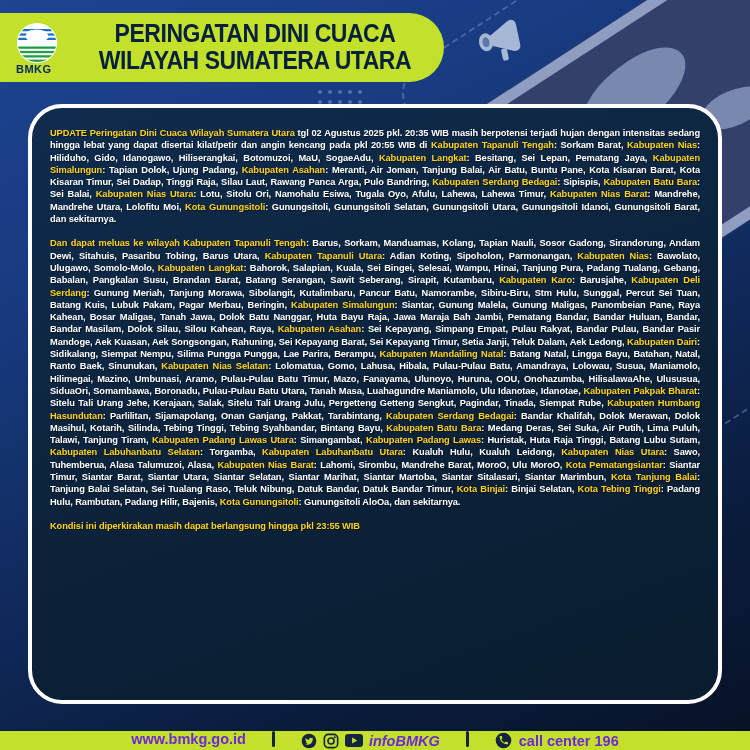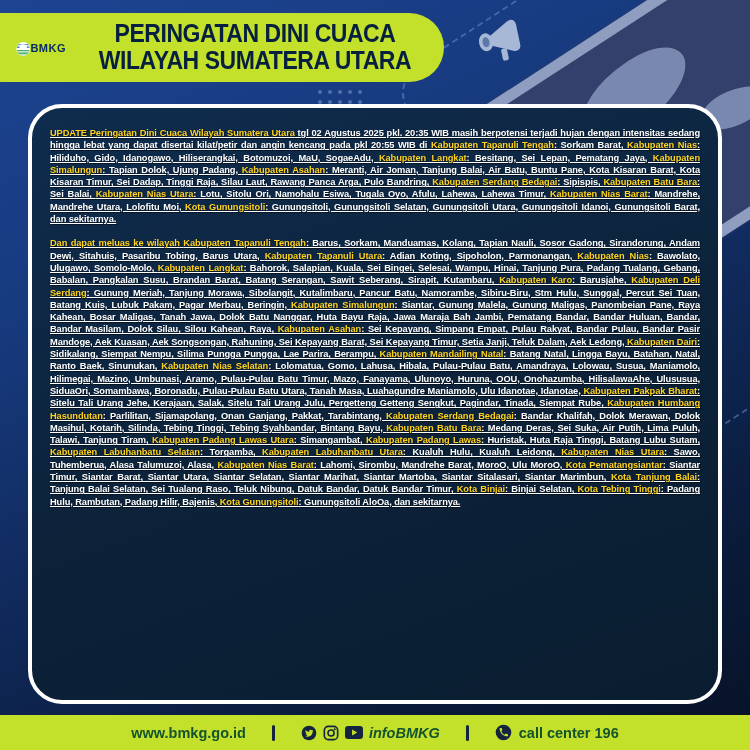--- a/index.html
+++ b/index.html
@@ -21,40 +21,40 @@
   .b2{width:120px;height:60px;left:120px;top:30px;transform:rotate(-6deg);}
   .b3{width:70px;height:34px;left:230px;top:110px;transform:rotate(10deg);}
   .b4{width:48px;height:26px;left:70px;top:160px;}
   .blob.gold{background:#b9a33d;width:34px;height:18px;left:150px;top:120px;opacity:.95;}
   .mega{right:215px;top:14px;transform:rotate(-12deg);}
   .dots{left:316px;top:88px;opacity:.5;}
 
   
   .banner{position:absolute;left:0;top:13px;width:444px;height:69px;background:#c3e02a;
     border-radius:0 35px 35px 0;display:flex;align-items:center;padding-left:16px;box-sizing:border-box;z-index:3;}
-  .logo-wrap{width:50px;display:flex;align-items:center;margin-top:2px;}
+  .logo-wrap{width:50px;display:flex;flex-direction:column;align-items:flex-start;margin-top:2px;}
   .logo-label{font-size:11px;font-weight:bold;color:#0a2a66;letter-spacing:.5px;margin-top:-1px;}
   .title-wrap{flex:1;text-align:center;color:#07203f;font-weight:bold;line-height:27px;
     font-size:25px;transform:scaleX(.92);transform-origin:50% 50%;letter-spacing:-.5px;margin-top:-2px;}
 
   
   .panel{position:absolute;left:28px;top:104px;width:694px;height:600px;box-sizing:border-box;
     background:linear-gradient(160deg,#0f2c4e 0%,#0c2239 55%,#0a1d30 100%);
     border:4px solid #ffffff;border-radius:34px;z-index:2;
     padding:19px 18px 0 18px;}
   .body-text{color:#ffffff;font-size:9.3px;font-weight:bold;line-height:12.3px;
-    text-align:justify;letter-spacing:-.1px;text-shadow:1px 1px 1px rgba(0,0,0,.45);text-decoration:underline;}
+    text-align:justify;letter-spacing:-.1px;text-shadow:1px 1px 1px rgba(0,0,0,.45);}
   .body-text p{margin:0 0 12px 0;}
   .hl{color:#ffd21f;}
   .closing{color:#ffd21f;margin-top:2px;}
   .forecaster{margin-top:10px;}
 
   
-  .footer{position:absolute;left:0;bottom:0;width:750px;height:35px;background:#c3e02a;z-index:4;
-    display:flex;align-items:center;justify-content:center;gap:26px;color:#14532d;font-weight:bold;font-size:14.5px;}
+  .footer{position:absolute;left:0;bottom:0;width:750px;height:19px;background:#c3e02a;z-index:4;
+    display:flex;justify-content:center;gap:26px;color:#6d28d9;font-weight:bold;font-size:14.5px;}
   .footer .sep{width:3px;height:16px;background:#14233f;border-radius:2px;}
   .icon-row{display:flex;align-items:center;gap:6px;font-style:italic;}
   .callrow{display:flex;align-items:center;gap:7px;}
 </style>
 </head>
 <body>
 
 <div class="canvas">
 
   <div class="deco dash-rect d1"></div>
@@ -123,20 +123,21 @@
     <div class="title-wrap">
       <div>PERINGATAN DINI CUACA</div>
       <div>WILAYAH SUMATERA UTARA</div>
     </div>
   </div>
 
   <div class="panel">
     <div class="body-text">
       <p><span class="hl">UPDATE Peringatan Dini Cuaca Wilayah Sumatera Utara</span><span> tgl 02 Agustus 2025 pkl. 20:35 WIB masih berpotensi terjadi hujan dengan intensitas sedang hingga lebat yang dapat disertai kilat/petir dan angin kencang pada pkl 20:55 WIB di </span><span class="hl">Kabupaten Tapanuli Tengah</span><span>: Sorkam Barat, </span><span class="hl">Kabupaten Nias</span><span>: Hiliduho, Gido, Idanogawo, Hiliserangkai, Botomuzoi, MaU, SogaeAdu, </span><span class="hl">Kabupaten Langkat</span><span>: Besitang, Sei Lepan, Pematang Jaya, </span><span class="hl">Kabupaten Simalungun</span><span>: Tapian Dolok, Ujung Padang, </span><span class="hl">Kabupaten Asahan</span><span>: Meranti, Air Joman, Tanjung Balai, Air Batu, Buntu Pane, Kota Kisaran Barat, Kota Kisaran Timur, Sei Dadap, Tinggi Raja, Silau Laut, Rawang Panca Arga, Pulo Bandring, </span><span class="hl">Kabupaten Serdang Bedagai</span><span>: Sipispis, </span><span class="hl">Kabupaten Batu Bara</span><span>: Sei Balai, </span><span class="hl">Kabupaten Nias Utara</span><span>: Lotu, Sitolu Ori, Namohalu Esiwa, Tugala Oyo, Afulu, Lahewa, Lahewa Timur, </span><span class="hl">Kabupaten Nias Barat</span><span>: Mandrehe, Mandrehe Utara, Lolofitu Moi, </span><span class="hl">Kota Gunungsitoli</span><span>: Gunungsitoli, Gunungsitoli Selatan, Gunungsitoli Utara, Gunungsitoli Idanoi, Gunungsitoli Barat, dan sekitarnya.</span></p>
       <p><span class="hl">Dan dapat meluas ke wilayah</span><span> </span><span class="hl">Kabupaten Tapanuli Tengah</span><span>: Barus, Sorkam, Manduamas, Kolang, Tapian Nauli, Sosor Gadong, Sirandorung, Andam Dewi, Sitahuis, Pasaribu Tobing, Barus Utara, </span><span class="hl">Kabupaten Tapanuli Utara</span><span>: Adian Koting, Sipoholon, Parmonangan, </span><span class="hl">Kabupaten Nias</span><span>: Bawolato, Ulugawo, Somolo-Molo, </span><span class="hl">Kabupaten Langkat</span><span>: Bahorok, Salapian, Kuala, Sei Bingei, Selesai, Wampu, Hinai, Tanjung Pura, Padang Tualang, Gebang, Babalan, Pangkalan Susu, Brandan Barat, Batang Serangan, Sawit Seberang, Sirapit, Kutambaru, </span><span class="hl">Kabupaten Karo</span><span>: Barusjahe, </span><span class="hl">Kabupaten Deli Serdang</span><span>: Gunung Meriah, Tanjung Morawa, Sibolangit, Kutalimbaru, Pancur Batu, Namorambe, Sibiru-Biru, Stm Hulu, Sunggal, Percut Sei Tuan, Batang Kuis, Lubuk Pakam, Pagar Merbau, Beringin, </span><span class="hl">Kabupaten Simalungun</span><span>: Siantar, Gunung Malela, Gunung Maligas, Panombeian Pane, Raya Kahean, Bosar Maligas, Tanah Jawa, Dolok Batu Nanggar, Huta Bayu Raja, Jawa Maraja Bah Jambi, Pematang Bandar, Bandar Huluan, Bandar, Bandar Masilam, Dolok Silau, Silou Kahean, Raya, </span><span class="hl">Kabupaten Asahan</span><span>: Sei Kepayang, Simpang Empat, Pulau Rakyat, Bandar Pulau, Bandar Pasir Mandoge, Aek Kuasan, Aek Songsongan, Rahuning, Sei Kepayang Barat, Sei Kepayang Timur, Setia Janji, Teluk Dalam, Aek Ledong, </span><span class="hl">Kabupaten Dairi</span><span>: Sidikalang, Siempat Nempu, Silima Pungga Pungga, Lae Parira, Berampu, </span><span class="hl">Kabupaten Mandailing Natal</span><span>: Batang Natal, Lingga Bayu, Batahan, Natal, Ranto Baek, Sinunukan, </span><span class="hl">Kabupaten Nias Selatan</span><span>: Lolomatua, Gomo, Lahusa, Hibala, Pulau-Pulau Batu, Amandraya, Lolowau, Susua, Maniamolo, Hilimegai, Mazino, Umbunasi, Aramo, Pulau-Pulau Batu Timur, Mazo, Fanayama, Ulunoyo, Huruna, OOU, Onohazumba, HilisalawaAhe, Ulususua, SiduaOri, Somambawa, Boronadu, Pulau-Pulau Batu Utara, Tanah Masa, Luahagundre Maniamolo, Ulu Idanotae, Idanotae, </span><span class="hl">Kabupaten Pakpak Bharat</span><span>: Sitelu Tali Urang Jehe, Kerajaan, Salak, Sitelu Tali Urang Julu, Pergetteng Getteng Sengkut, Pagindar, Tinada, Siempat Rube, </span><span class="hl">Kabupaten Humbang Hasundutan</span><span>: Parlilitan, Sijamapolang, Onan Ganjang, Pakkat, Tarabintang, </span><span class="hl">Kabupaten Serdang Bedagai</span><span>: Bandar Khalifah, Dolok Merawan, Dolok Masihul, Kotarih, Silinda, Tebing Tinggi, Tebing Syahbandar, Bintang Bayu, </span><span class="hl">Kabupaten Batu Bara</span><span>: Medang Deras, Sei Suka, Air Putih, Lima Puluh, Talawi, Tanjung Tiram, </span><span class="hl">Kabupaten Padang Lawas Utara</span><span>: Simangambat, </span><span class="hl">Kabupaten Padang Lawas</span><span>: Huristak, Huta Raja Tinggi, Batang Lubu Sutam, </span><span class="hl">Kabupaten Labuhanbatu Selatan</span><span>: Torgamba, </span><span class="hl">Kabupaten Labuhanbatu Utara</span><span>: Kualuh Hulu, Kualuh Leidong, </span><span class="hl">Kabupaten Nias Utara</span><span>: Sawo, Tuhemberua, Alasa Talumuzoi, Alasa, </span><span class="hl">Kabupaten Nias Barat</span><span>: Lahomi, Sirombu, Mandrehe Barat, MoroO, Ulu MoroO, </span><span class="hl">Kota Pematangsiantar</span><span>: Siantar Timur, Siantar Barat, Siantar Utara, Siantar Selatan, Siantar Marihat, Siantar Martoba, Siantar Sitalasari, Siantar Marimbun, </span><span class="hl">Kota Tanjung Balai</span><span>: Tanjung Balai Selatan, Sei Tualang Raso, Teluk Nibung, Datuk Bandar, Datuk Bandar Timur, </span><span class="hl">Kota Binjai</span><span>: Binjai Selatan, </span><span class="hl">Kota Tebing Tinggi</span><span>: Padang Hulu, Rambutan, Padang Hilir, Bajenis, </span><span class="hl">Kota Gunungsitoli</span><span>: Gunungsitoli AloOa, dan sekitarnya.</span></p>
+      <p class="closing">Kondisi ini diperkirakan masih dapat berlangsung hingga pkl 23:55 WIB</p>
     </div>
   </div>
 
   <div class="footer">
     <span>www.bmkg.go.id</span>
     <span class="sep"></span>
     <span class="icon-row">
       <svg width="16" height="16" viewBox="0 0 24 24">
         <circle cx="12" cy="12" r="11" fill="#14233f"></circle>
         <path fill="#c3e02a" d="M18.5 8.3c-.4.2-.9.3-1.4.4.5-.3.9-.8 1.1-1.4-.5.3-1 .5-1.6.6-.5-.5-1.1-.8-1.9-.8-1.4 0-2.6 1.2-2.6 2.6 0 .2 0 .4.1.6-2.1-.1-4-1.1-5.3-2.7-.2.4-.3.8-.3 1.3 0 .9.5 1.7 1.2 2.2-.4 0-.8-.1-1.2-.3v.1c0 1.3.9 2.3 2.1 2.6-.2.1-.5.1-.7.1-.2 0-.3 0-.5-.1.3 1 1.3 1.8 2.4 1.8-.9.7-2 1.1-3.2 1.1h-.6c1.2.7 2.5 1.2 4 1.2 4.8 0 7.4-4 7.4-7.4v-.3c.4-.4.8-.9 1-1.6z"></path>

